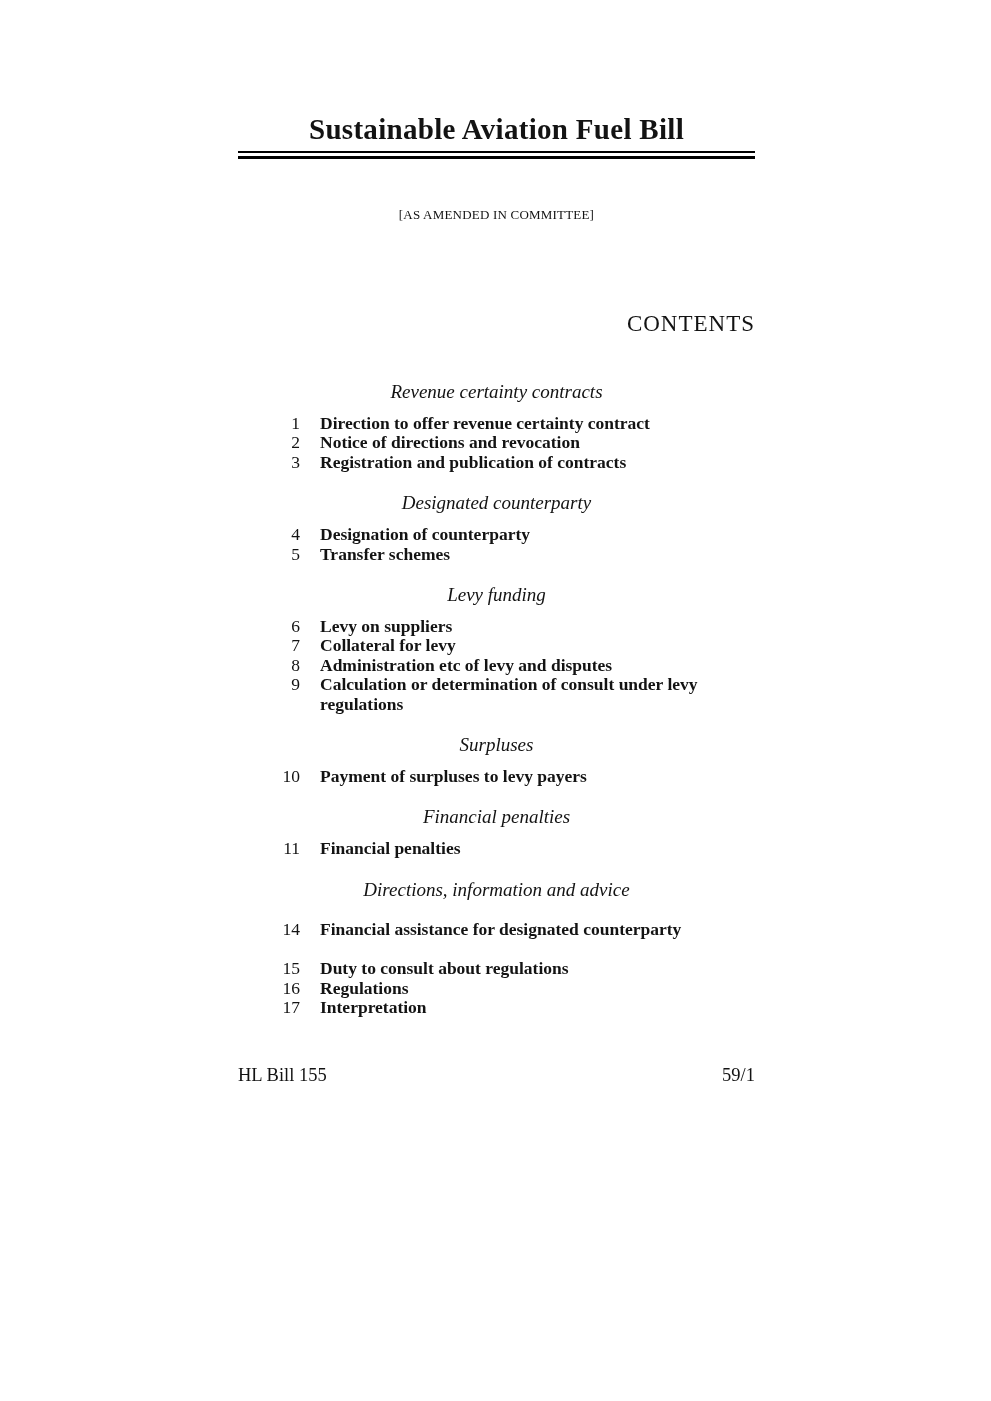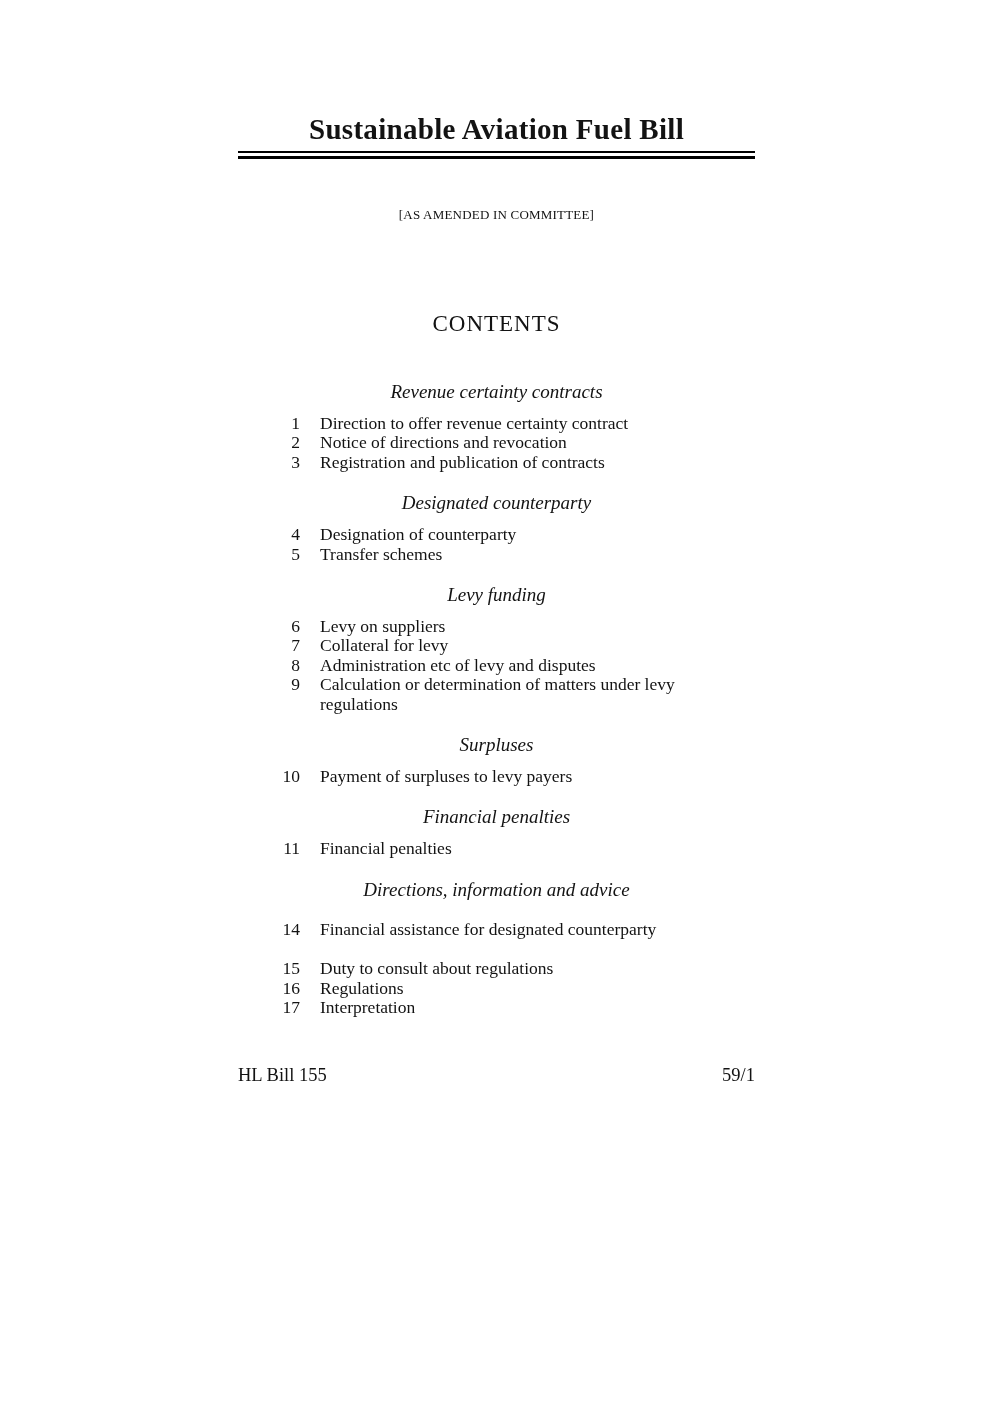--- a/index.html
+++ b/index.html
@@ -36,21 +36,21 @@
   }
   .amended-line {
     margin-top: 44px;
     text-align: center;
     font-size: 13px;
     line-height: 23px;
     letter-spacing: 0.2px;
   }
   .contents-heading {
     margin-top: 84px;
-    text-align: center;
+    text-align: right;
     font-size: 23px;
     line-height: 27px;
     letter-spacing: 1px;
   }
   .sections {
     margin-top: 44px;
   }
   .section + .section {
     margin-top: 20px;
   }
@@ -68,20 +68,21 @@
     font-size: 17.5px;
     line-height: 19.4px;
   }
   .item .num {
     flex: none;
     width: 62px;
     text-align: right;
   }
   .item .txt {
     margin-left: 20px;
+    font-weight: bold;
   }
   .footer {
     display: flex;
     justify-content: space-between;
     margin-top: 46px;
     font-size: 18.5px;
     line-height: 22px;
   }
 </style>
 </head>
@@ -146,21 +147,21 @@
     <span class="txt">Collateral for levy</span>
   </div>
 
   <div class="item">
     <span class="num">8</span>
     <span class="txt">Administration etc of levy and disputes</span>
   </div>
 
   <div class="item">
     <span class="num">9</span>
-    <span class="txt">Calculation or determination of matters under levy regulations</span>
+    <span class="txt">Calculation or determination of consult under levy regulations</span>
   </div>
 </div>
   </div>
 
   <div class="section">
     <div class="section-heading">Surpluses</div>
     <div class="items">
   <div class="item">
     <span class="num">10</span>
     <span class="txt">Payment of surpluses to levy payers</span>

